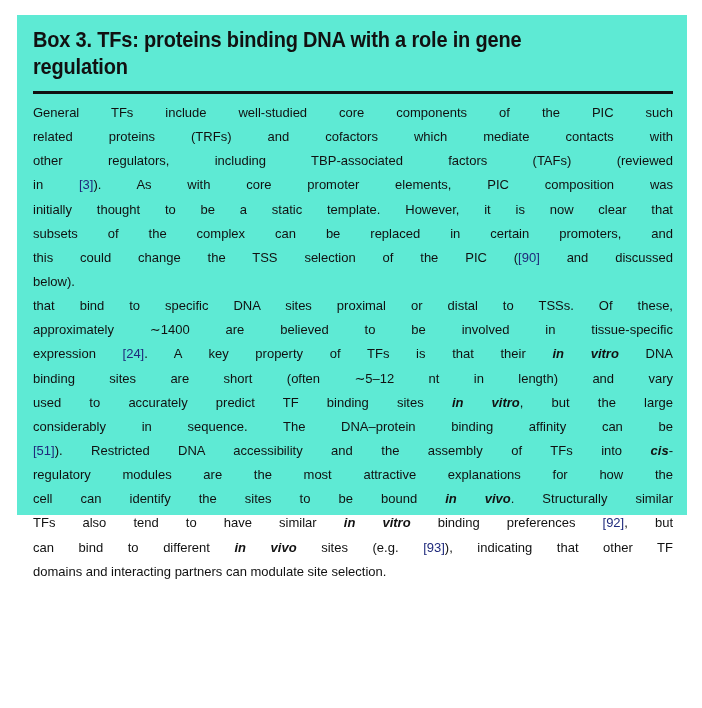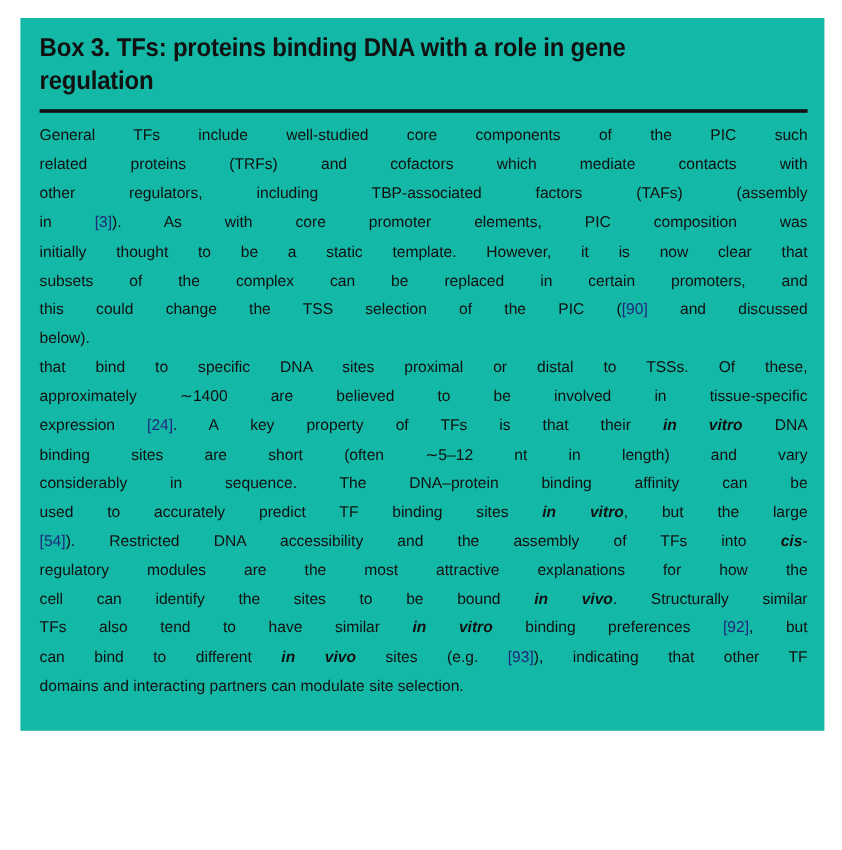--- a/index.html
+++ b/index.html
@@ -1,19 +1,19 @@
 <!DOCTYPE html>
 <html><head>
 <meta charset="utf-8">
 <style>
   html, body { margin: 0; padding: 0; background: #ffffff; }
   body { width: 702px; height: 708px; position: relative; overflow: hidden; }
   .box {
-    position: absolute; left: 17px; top: 15px; width: 670px; height: 594px;
-    background: #14b8a6;
+    position: absolute; left: 17px; top: 15px; width: 670px; height: 500px;
+    background: #5eead4;
   }
   .heading {
     position: absolute; left: 16px; top: 12px; width: 640px;
     font-family: "Liberation Sans", sans-serif; font-weight: bold;
     font-size: 21.5px; line-height: 27px; color: #111; letter-spacing: -0.2px;
     transform: scaleX(0.93); transform-origin: left top;
   }
   .rule {
     position: absolute; left: 16px; top: 76px; width: 640px; height: 3px;
     background: #111;
@@ -35,35 +35,35 @@
 <div class="box">
   <div class="heading">
     <div>Box 3. TFs: proteins binding DNA with a role in gene</div>
     <div>regulation</div>
   </div>
   <div class="rule"></div>
   <div class="body" id="body">
       <div>
         <span class="line"><span>General TFs include well-studied core components of the PIC such</span></span>
         <span class="line"><span>related proteins (TRFs) and cofactors which mediate contacts with</span></span>
-        <span class="line"><span>other regulators, including TBP-associated factors (TAFs) (assembly</span></span>
+        <span class="line"><span>other regulators, including TBP-associated factors (TAFs) (reviewed</span></span>
         <span class="line"><span>in </span><a class="ref">[3]</a><span>). As with core promoter elements, PIC composition was</span></span>
         <span class="line"><span>initially thought to be a static template. However, it is now clear that</span></span>
         <span class="line"><span>subsets of the complex can be replaced in certain promoters, and</span></span>
         <span class="line"><span>this could change the TSS selection of the PIC (</span><a class="ref">[90]</a><span> and discussed</span></span>
         <span class="line last"><span>below).</span></span>
       </div>
       <div>
         <span class="line"><span>that bind to specific DNA sites proximal or distal to TSSs. Of these,</span></span>
         <span class="line"><span>approximately ∼1400 are believed to be involved in tissue-specific</span></span>
         <span class="line"><span>expression </span><a class="ref">[24]</a><span>. A key property of TFs is that their </span><span class="it">in vitro</span><span> DNA</span></span>
         <span class="line"><span>binding sites are short (often ∼5–12 nt in length) and vary</span></span>
+        <span class="line"><span>used to accurately predict TF binding sites </span><span class="it">in vitro</span><span>, but the large</span></span>
         <span class="line"><span>considerably in sequence. The DNA–protein binding affinity can be</span></span>
-        <span class="line"><span>used to accurately predict TF binding sites </span><span class="it">in vitro</span><span>, but the large</span></span>
-        <span class="line"><a class="ref">[54]</a><span>). Restricted DNA accessibility and the assembly of TFs into </span><span class="it">cis</span><span>-</span></span>
+        <span class="line"><a class="ref">[51]</a><span>). Restricted DNA accessibility and the assembly of TFs into </span><span class="it">cis</span><span>-</span></span>
         <span class="line"><span>regulatory modules are the most attractive explanations for how the</span></span>
         <span class="line"><span>cell can identify the sites to be bound </span><span class="it">in vivo</span><span>. Structurally similar</span></span>
         <span class="line"><span>TFs also tend to have similar </span><span class="it">in vitro</span><span> binding preferences </span><a class="ref">[92]</a><span>, but</span></span>
         <span class="line"><span>can bind to different </span><span class="it">in vivo</span><span> sites (e.g. </span><a class="ref">[93]</a><span>), indicating that other TF</span></span>
         <span class="line last"><span>domains and interacting partners can modulate site selection.</span></span>
       </div>
     </div>
 </div>
 
 </body></html>

